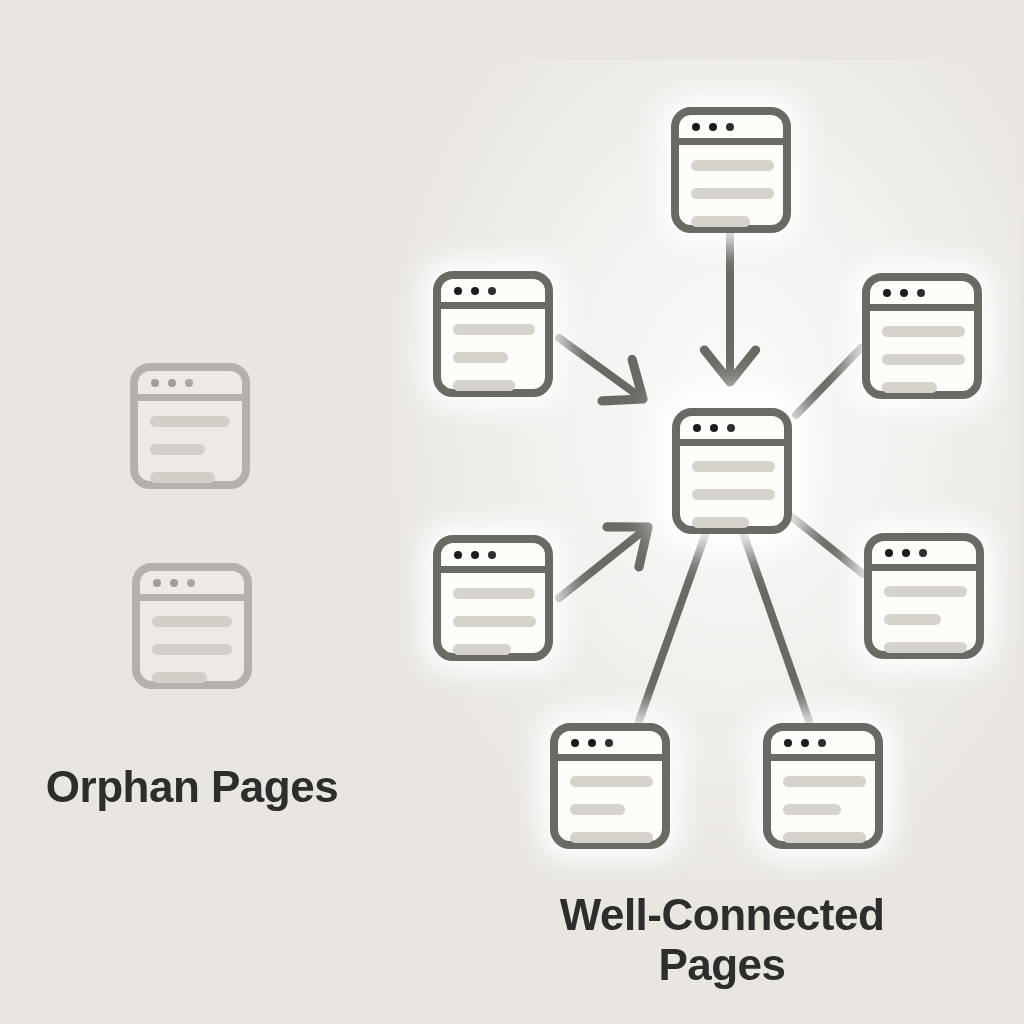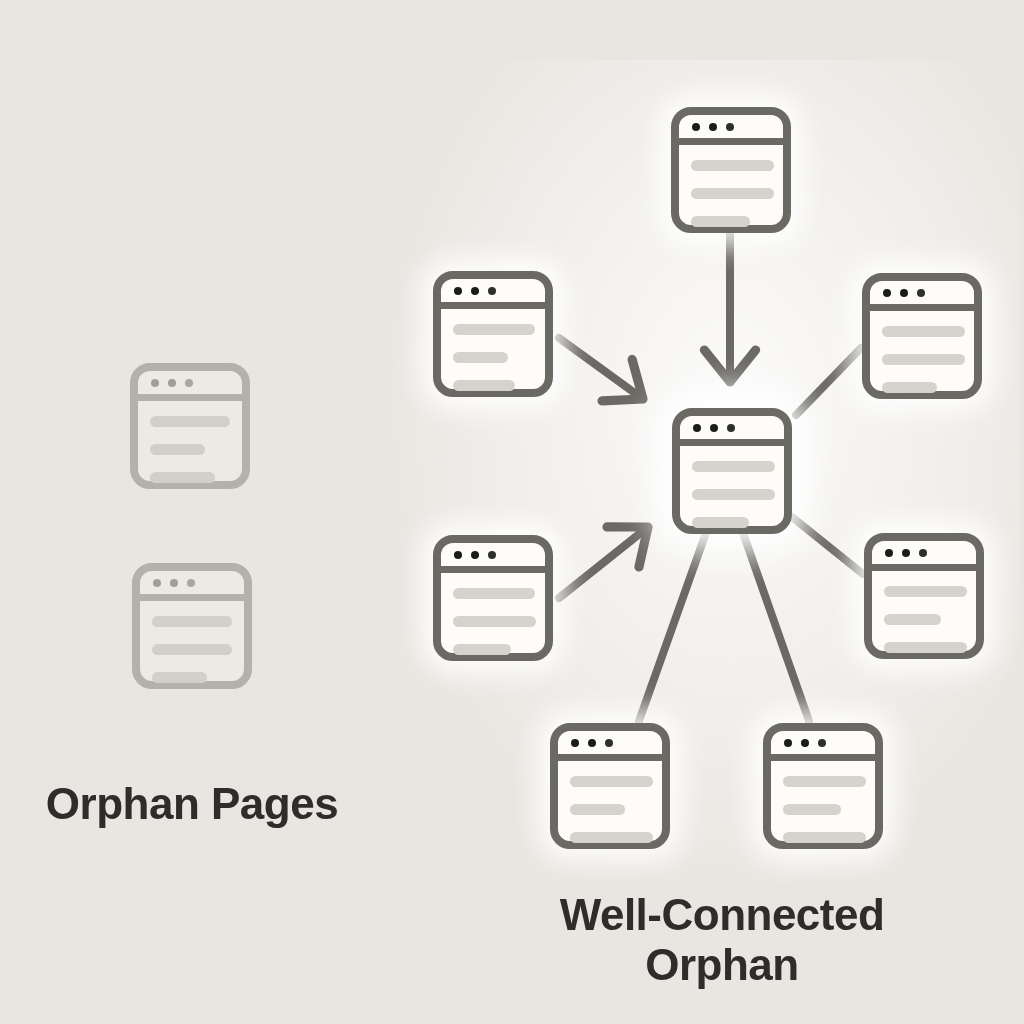--- a/index.html
+++ b/index.html
@@ -44,21 +44,21 @@
   .n-topright{left:862px;top:273px;}
   .n-midleft{left:433px;top:535px;}
   .n-midright{left:864px;top:533px;}
   .n-botleft{left:550px;top:723px;}
   .n-botright{left:763px;top:723px;}
   .n-hub{left:672px;top:408px;}
   .caption{
     position:absolute;color:#2e2d2b;font-weight:700;
     font-size:44px;line-height:50px;text-align:center;letter-spacing:-0.5px;
   }
-  .caption.orphan-cap{left:22px;top:762px;width:340px;margin-top:17px;}
+  .caption.orphan-cap{left:22px;top:762px;width:340px;}
   .caption.connected-cap{left:522px;top:890px;width:400px;}
 </style>
 </head>
 <body>
 
 <div class="canvas">
 
   <div class="glow-field"></div>
 
   <svg class="edges" width="1024" height="1024" viewBox="0 0 1024 1024">
@@ -183,15 +183,15 @@
     </div>
     <div class="body">
       <div class="tl" style="width:83px"></div>
       <div class="tl" style="width:83px"></div>
       <div class="tl" style="width:57px"></div>
     </div>
   </div>
 
   <div class="caption orphan-cap">Orphan Pages</div>
 
-  <div class="caption connected-cap">Well-Connected Orphan</div>
+  <div class="caption connected-cap">Well-Connected Pages</div>
 
 </div>
 
 </body></html>

